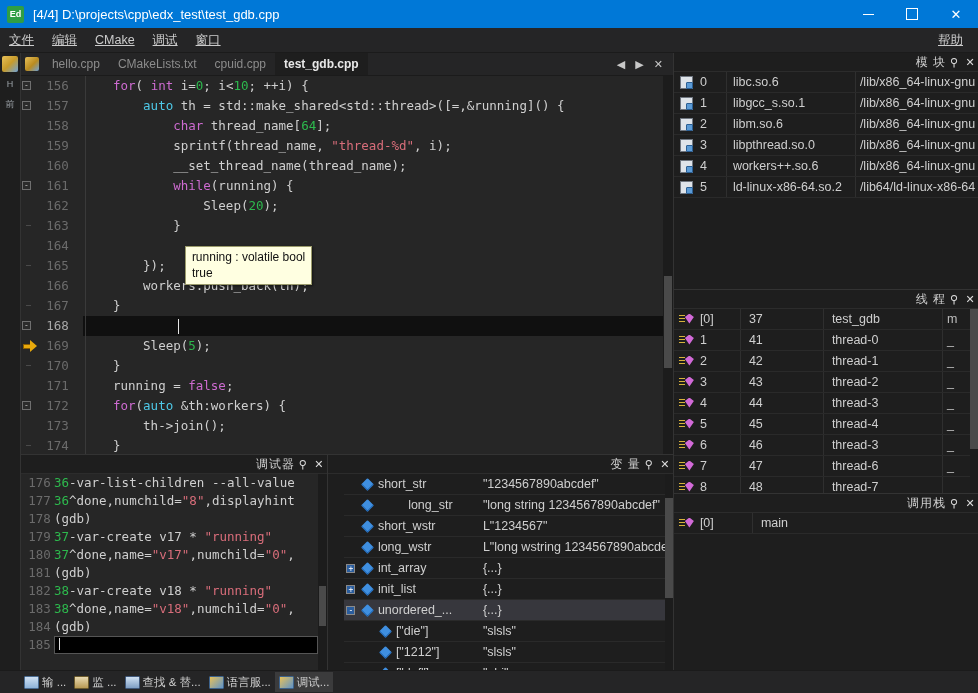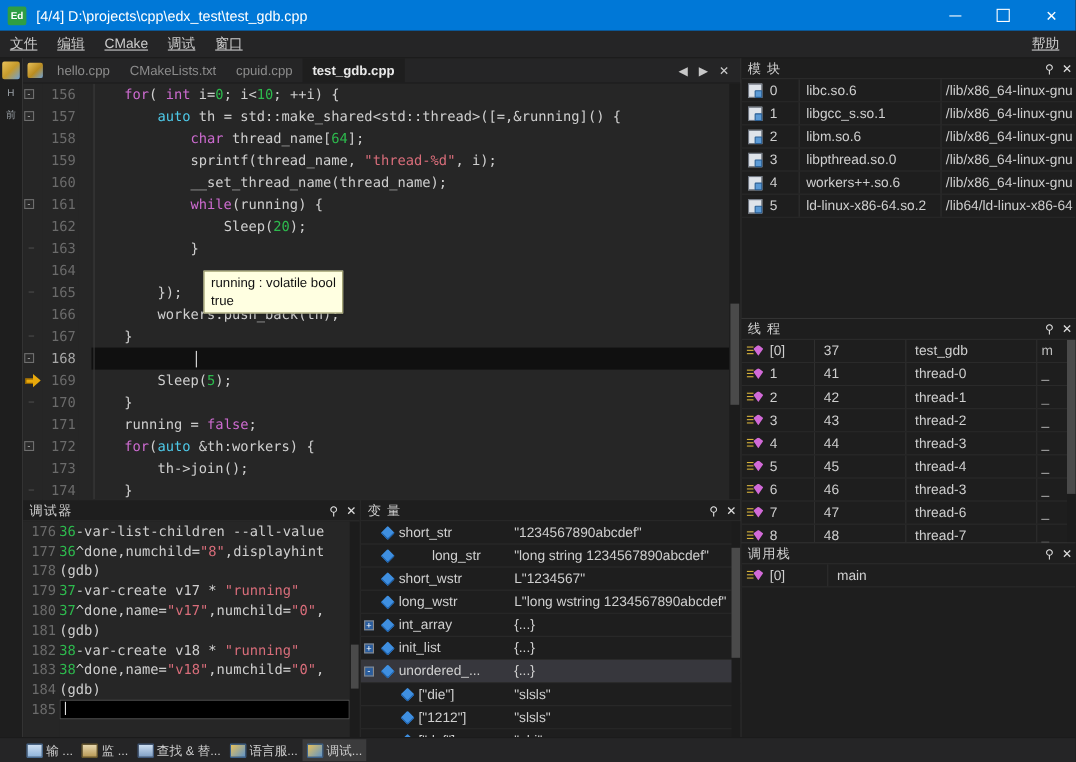--- a/index.html
+++ b/index.html
@@ -106,37 +106,37 @@
   .ed-scroll{width:10px;background:#1c1c1c;position:relative;}
   .ed-thumb{position:absolute;left:1px;width:8px;background:#4a4a4a;}
 
   
   .bottomdock{height:215px;display:flex;border-top:1px solid #333;}
   .panel{display:flex;flex-direction:column;background:#1e1e1e;}
   .panel-hdr{
     height:18px;display:flex;align-items:center;background:#1e1e1e;
     color:#cfcfcf;font-size:12px;padding-left:6px;border-bottom:1px solid #2c2c2c;
   }
-  .panel-hdr .ttl{flex:1;letter-spacing:1px;}
+  .panel-hdr .ttl{flex:1;letter-spacing:1px;text-align:right;}
   .hdr-btn{width:16px;height:16px;display:flex;align-items:center;justify-content:center;
            color:#dcdcdc;font-size:11px;}
 
   
   .dbg-body{flex:1;display:flex;overflow:hidden;background:#262626;}
   .dbg-lns{width:30px;text-align:right;padding-right:3px;color:#6b6b6b;background:#262626;}
   .dbg-code{flex:1;overflow:hidden;position:relative;}
   .dbg-line{height:18px;line-height:18px;white-space:pre;font-family:"DejaVu Sans Mono",monospace;font-size:12.5px;}
   .dbg-ln{height:18px;line-height:18px;font-family:"DejaVu Sans Mono",monospace;font-size:12.5px;}
   .dbg-input{position:absolute;left:0;right:0;height:18px;background:#000;border:1px solid #555;box-sizing:border-box;}
   .caret{display:inline-block;width:1px;height:12px;background:#ddd;vertical-align:-2px;margin-left:2px;}
   .dbg-scroll{width:9px;background:#1c1c1c;position:relative;}
   .dbg-thumb{position:absolute;left:1px;width:7px;background:#4a4a4a;}
 
   
-  .var-body{flex:1;overflow:hidden;background:#1e1e1e;position:relative;}
+  .var-body{flex:1;overflow:hidden;background:#1e1e1e;position:relative;margin-left:16px;}
   .var-row{height:20px;display:flex;align-items:center;border-bottom:1px solid #2a2a2a;font-size:12.5px;}
   .var-row.sel{background:#37373d;}
   .var-exp{width:14px;display:flex;align-items:center;justify-content:center;}
   .expbox{width:9px;height:9px;border:1px solid #8a8a8a;box-sizing:border-box;background:#2a5d9e;
           color:#fff;font-size:8px;line-height:7px;text-align:center;font-family:"DejaVu Sans Mono",monospace;}
   .diamond{width:9px;height:9px;background:#3f8fe0;transform:rotate(45deg);border-radius:1px;
            box-shadow:inset -1px -1px 0 #1d5fa8;}
   .var-ic{width:20px;display:flex;align-items:center;justify-content:center;}
   .var-name{width:105px;color:#cfcfcf;white-space:nowrap;overflow:hidden;}
   .var-val{flex:1;color:#cfcfcf;white-space:nowrap;overflow:hidden;}

